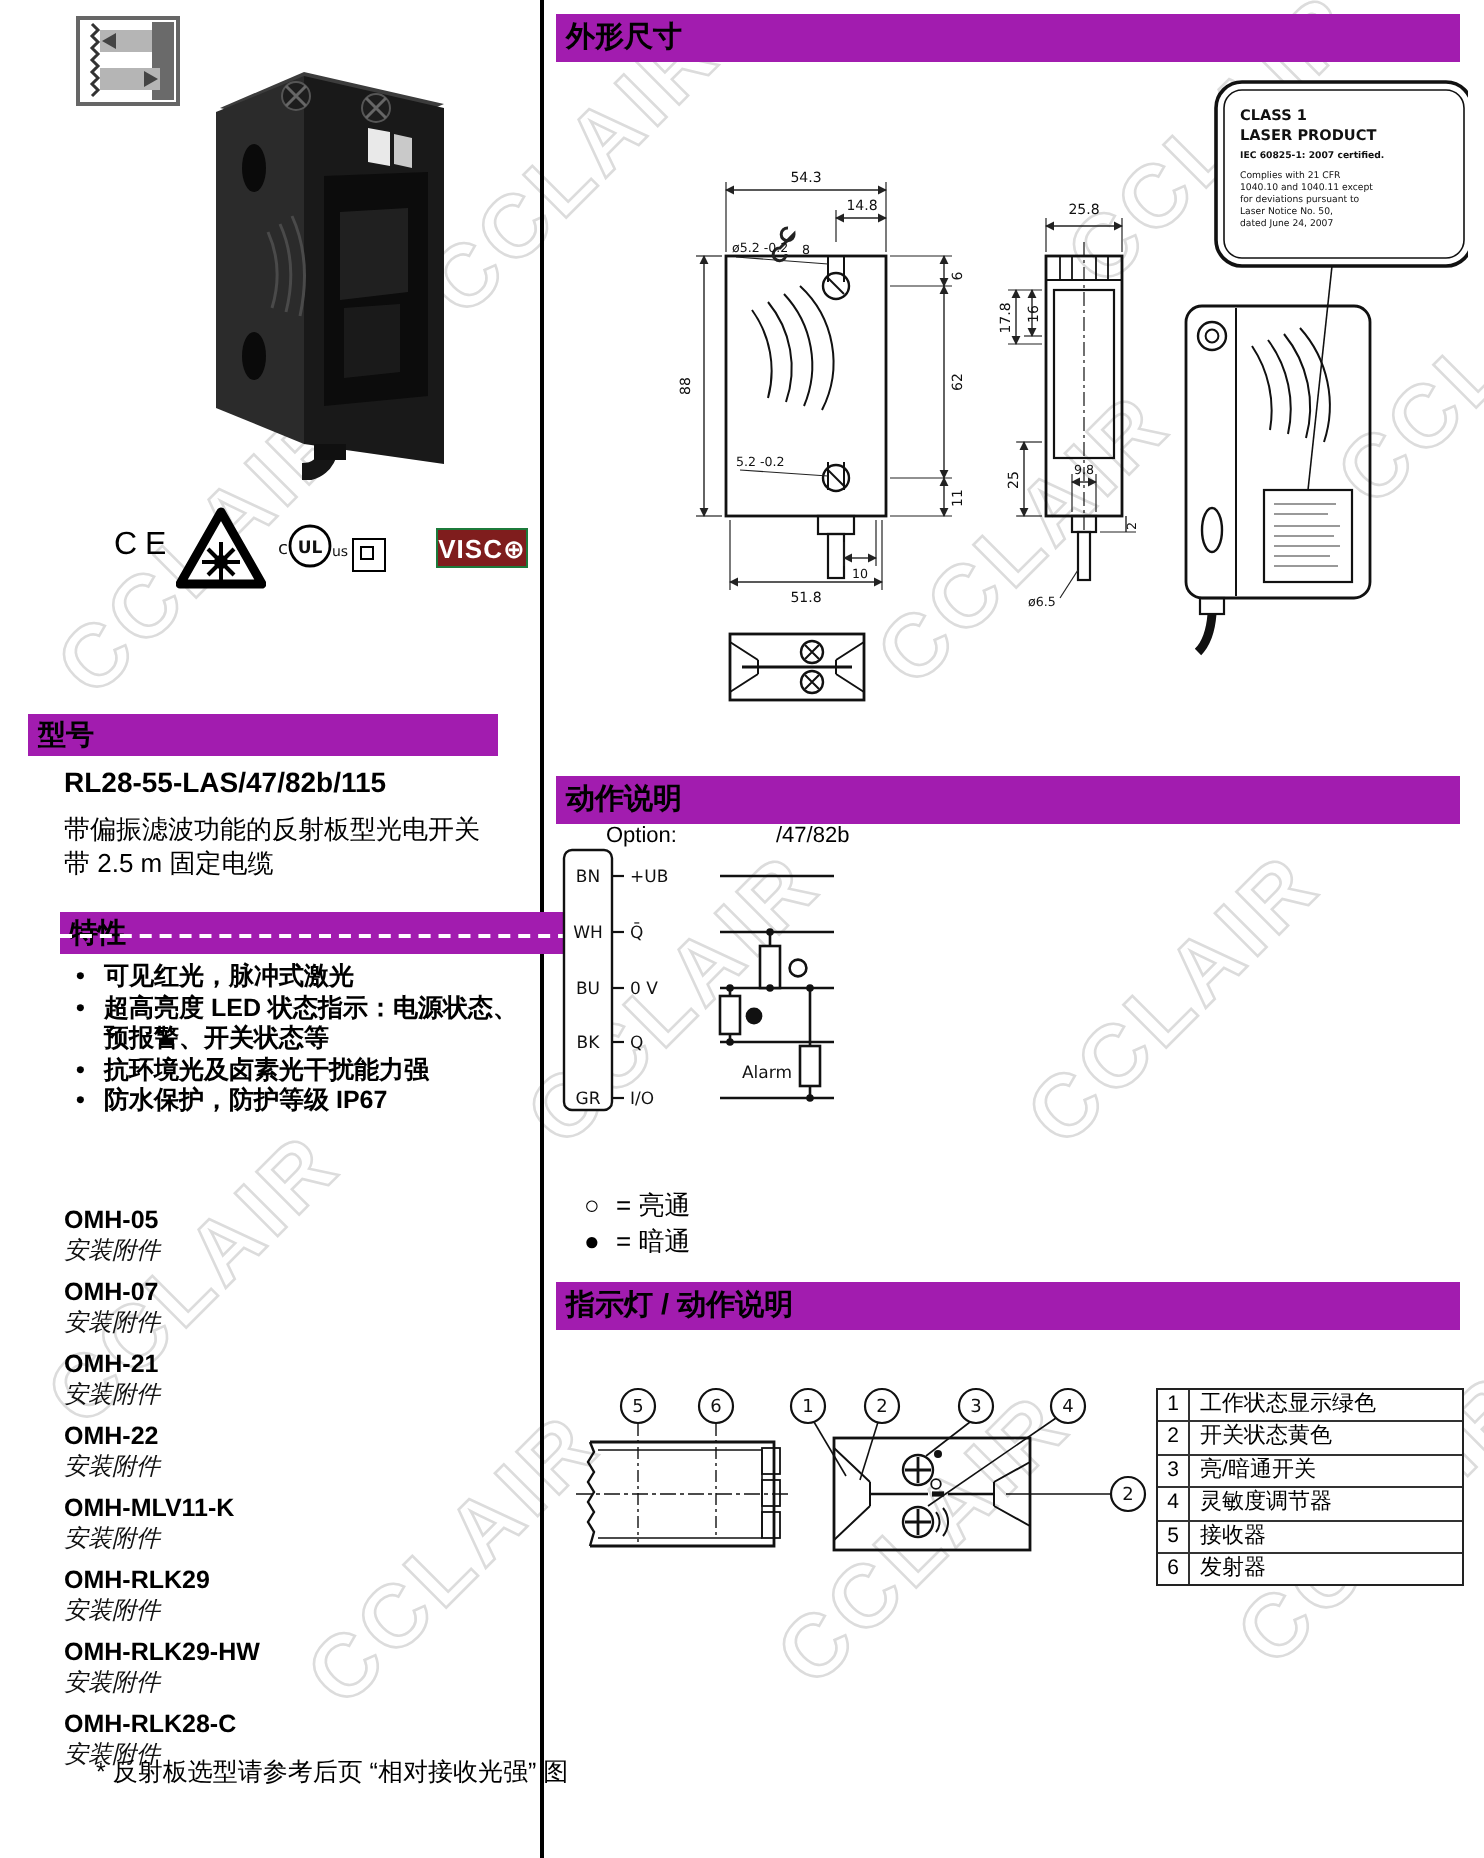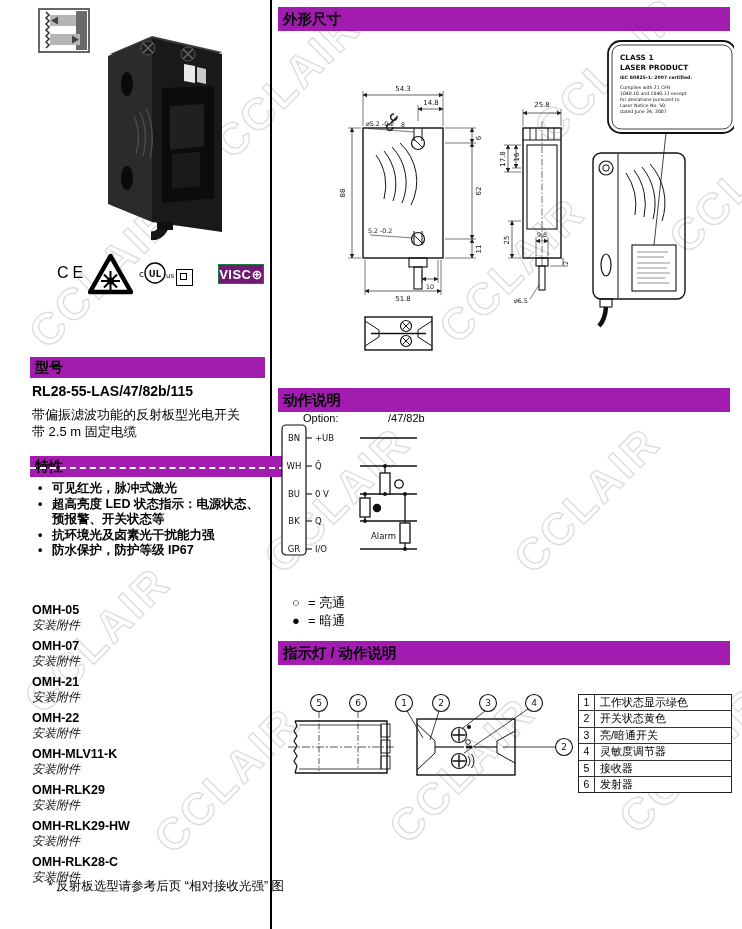--- a/index.html
+++ b/index.html
@@ -27,21 +27,21 @@
   .legend-line .sym{display:inline-block;width:16px;font-size:13px;}
   .ind-table{position:absolute;left:578px;top:694px;width:152px;border:1.2px solid #222;background:#fff;}
   .ind-row{display:flex;height:15.4px;line-height:15.4px;border-top:1px solid #333;}
   .ind-row:first-child{border-top:none;}
   .ind-num{width:15px;text-align:center;font-size:10.5px;border-right:1px solid #333;}
   .ind-txt{flex:1;padding-left:5px;font-size:11px;white-space:nowrap;overflow:hidden;}
   .certs{position:absolute;top:253px;left:50px;height:42px;}
   .ce-text{position:absolute;left:7px;top:11px;font-size:16px;letter-spacing:4px;color:#000;}
   .sq2{position:absolute;left:126px;top:16px;width:15px;height:15px;border:1.7px solid #000;}
   .sq2 .inner{position:absolute;left:3px;top:3px;width:5px;height:5px;border:1.7px solid #000;}
-  .visco{position:absolute;left:168px;top:11px;width:46px;height:20px;background:#701a75;border:1px solid #1c7a3a;
+  .visco{position:absolute;left:168px;top:11px;width:46px;height:20px;background:#7f1d1d;border:1px solid #1c7a3a;
          color:#fff;font-weight:bold;font-size:13px;text-align:center;line-height:19px;letter-spacing:.5px;box-sizing:border-box;}
   svg text{font-family:"DejaVu Sans","Liberation Sans",sans-serif;fill:#111;}
   .dimtxt{font-size:7px;}
   .dimtxt-s{font-size:6.3px;}
   .lasertxt{font-size:4.6px;}
   .lasertxt-b{font-size:7.3px;font-weight:bold;}
   .wiretxt{font-size:8.5px;}
   .callout-t{font-size:9px;}
 </style>
 </head>
@@ -112,21 +112,21 @@
       <circle cx="17" cy="12" r="10" fill="#fff" stroke="#000" stroke-width="1.4"></circle>
       <text x="17" y="15.5" font-size="8.5" font-weight="bold" text-anchor="middle">UL</text>
       <text x="28" y="17" font-size="7">us</text>
     </svg>
     <span class="sq2">
         <span class="inner"></span>
       </span>
     <span class="visco">VISC⊕</span>
   </div>
 
-  <div class="bar" style="left:30px;top:357px;width:235px;height:21px;">型号</div>
+  <div class="bar" style="left:14px;top:357px;width:235px;height:21px;">型号</div>
   <div class="abs model-name" style="left:32px;top:383px;">RL28-55-LAS/47/82b/115</div>
   <div class="abs desc" style="left:32px;top:406px;">带偏振滤波功能的反射板型光电开关</div>
   <div class="abs desc" style="left:32px;top:423px;">带 2.5 m 固定电缆</div>
 
   <div class="bar dashed" style="left:30px;top:456px;width:265px;height:21px;">特性</div>
   <ul class="feat-list abs" style="left:36px;top:481px;font-weight:bold;">
     <li>可见红光，脉冲式激光</li>
     <li>超高亮度 LED 状态指示：电源状态、预报警、开关状态等</li>
     <li>抗环境光及卤素光干扰能力强</li>
     <li>防水保护，防护等级 IP67</li>

